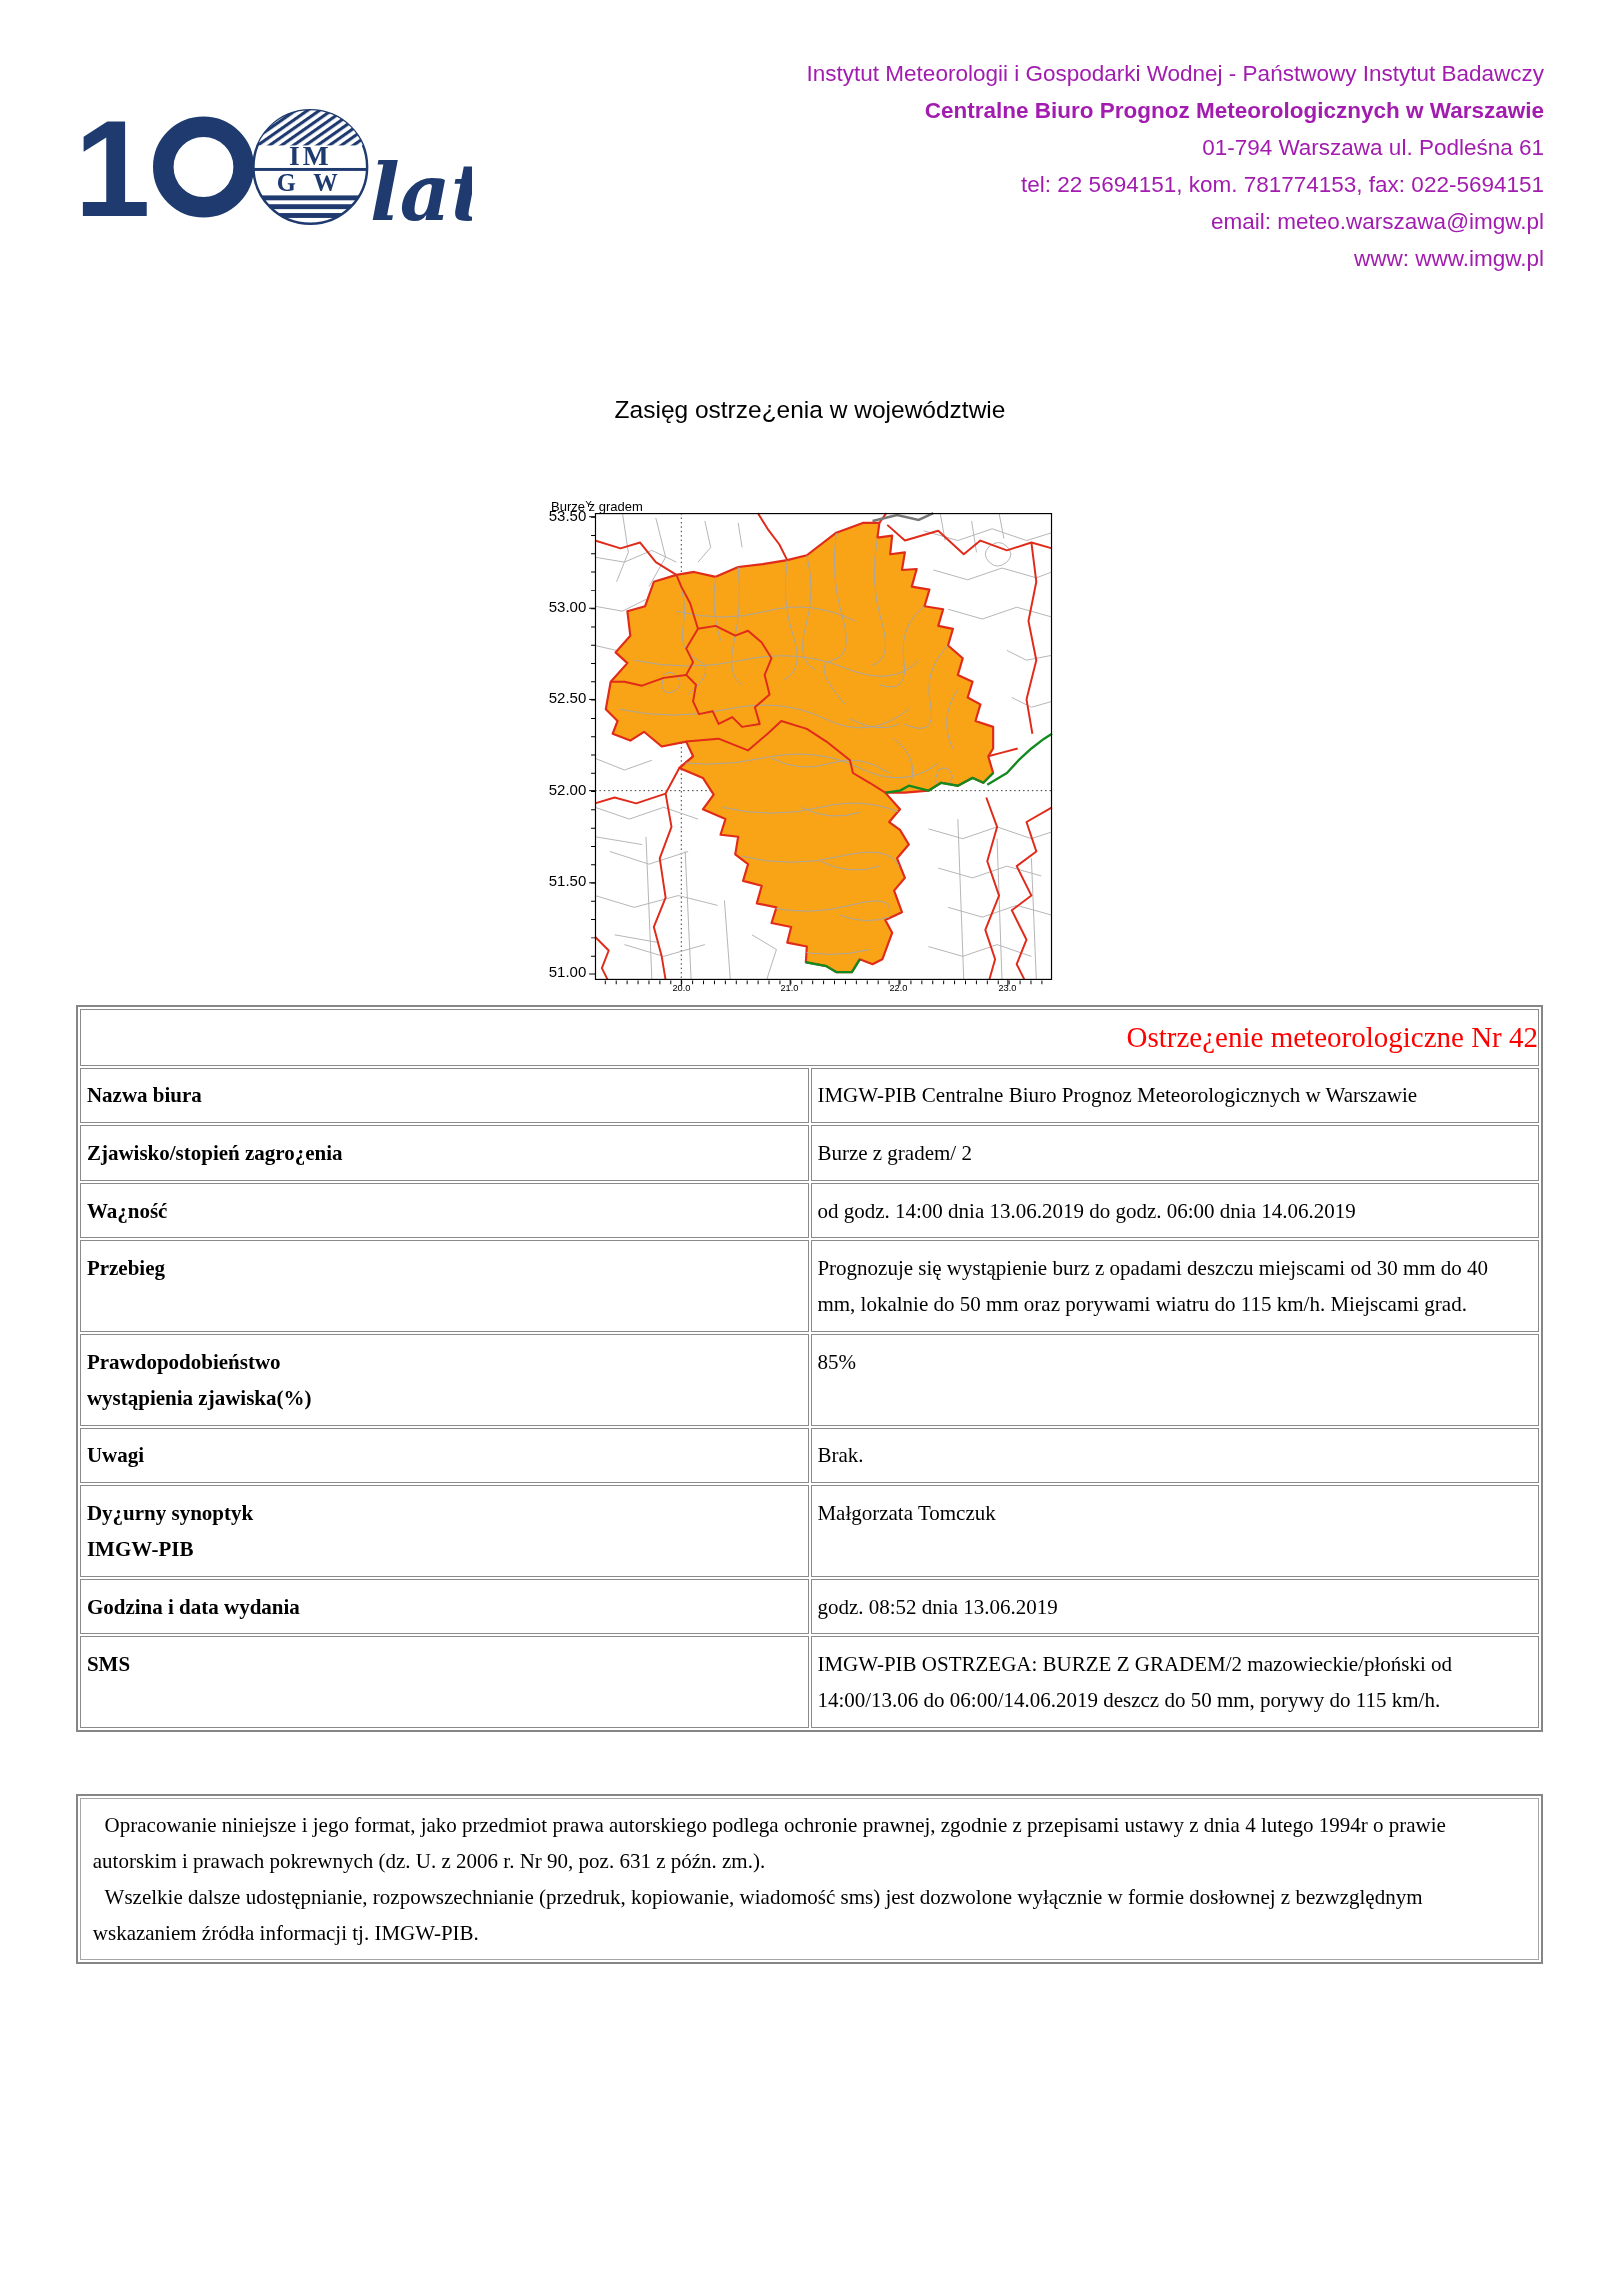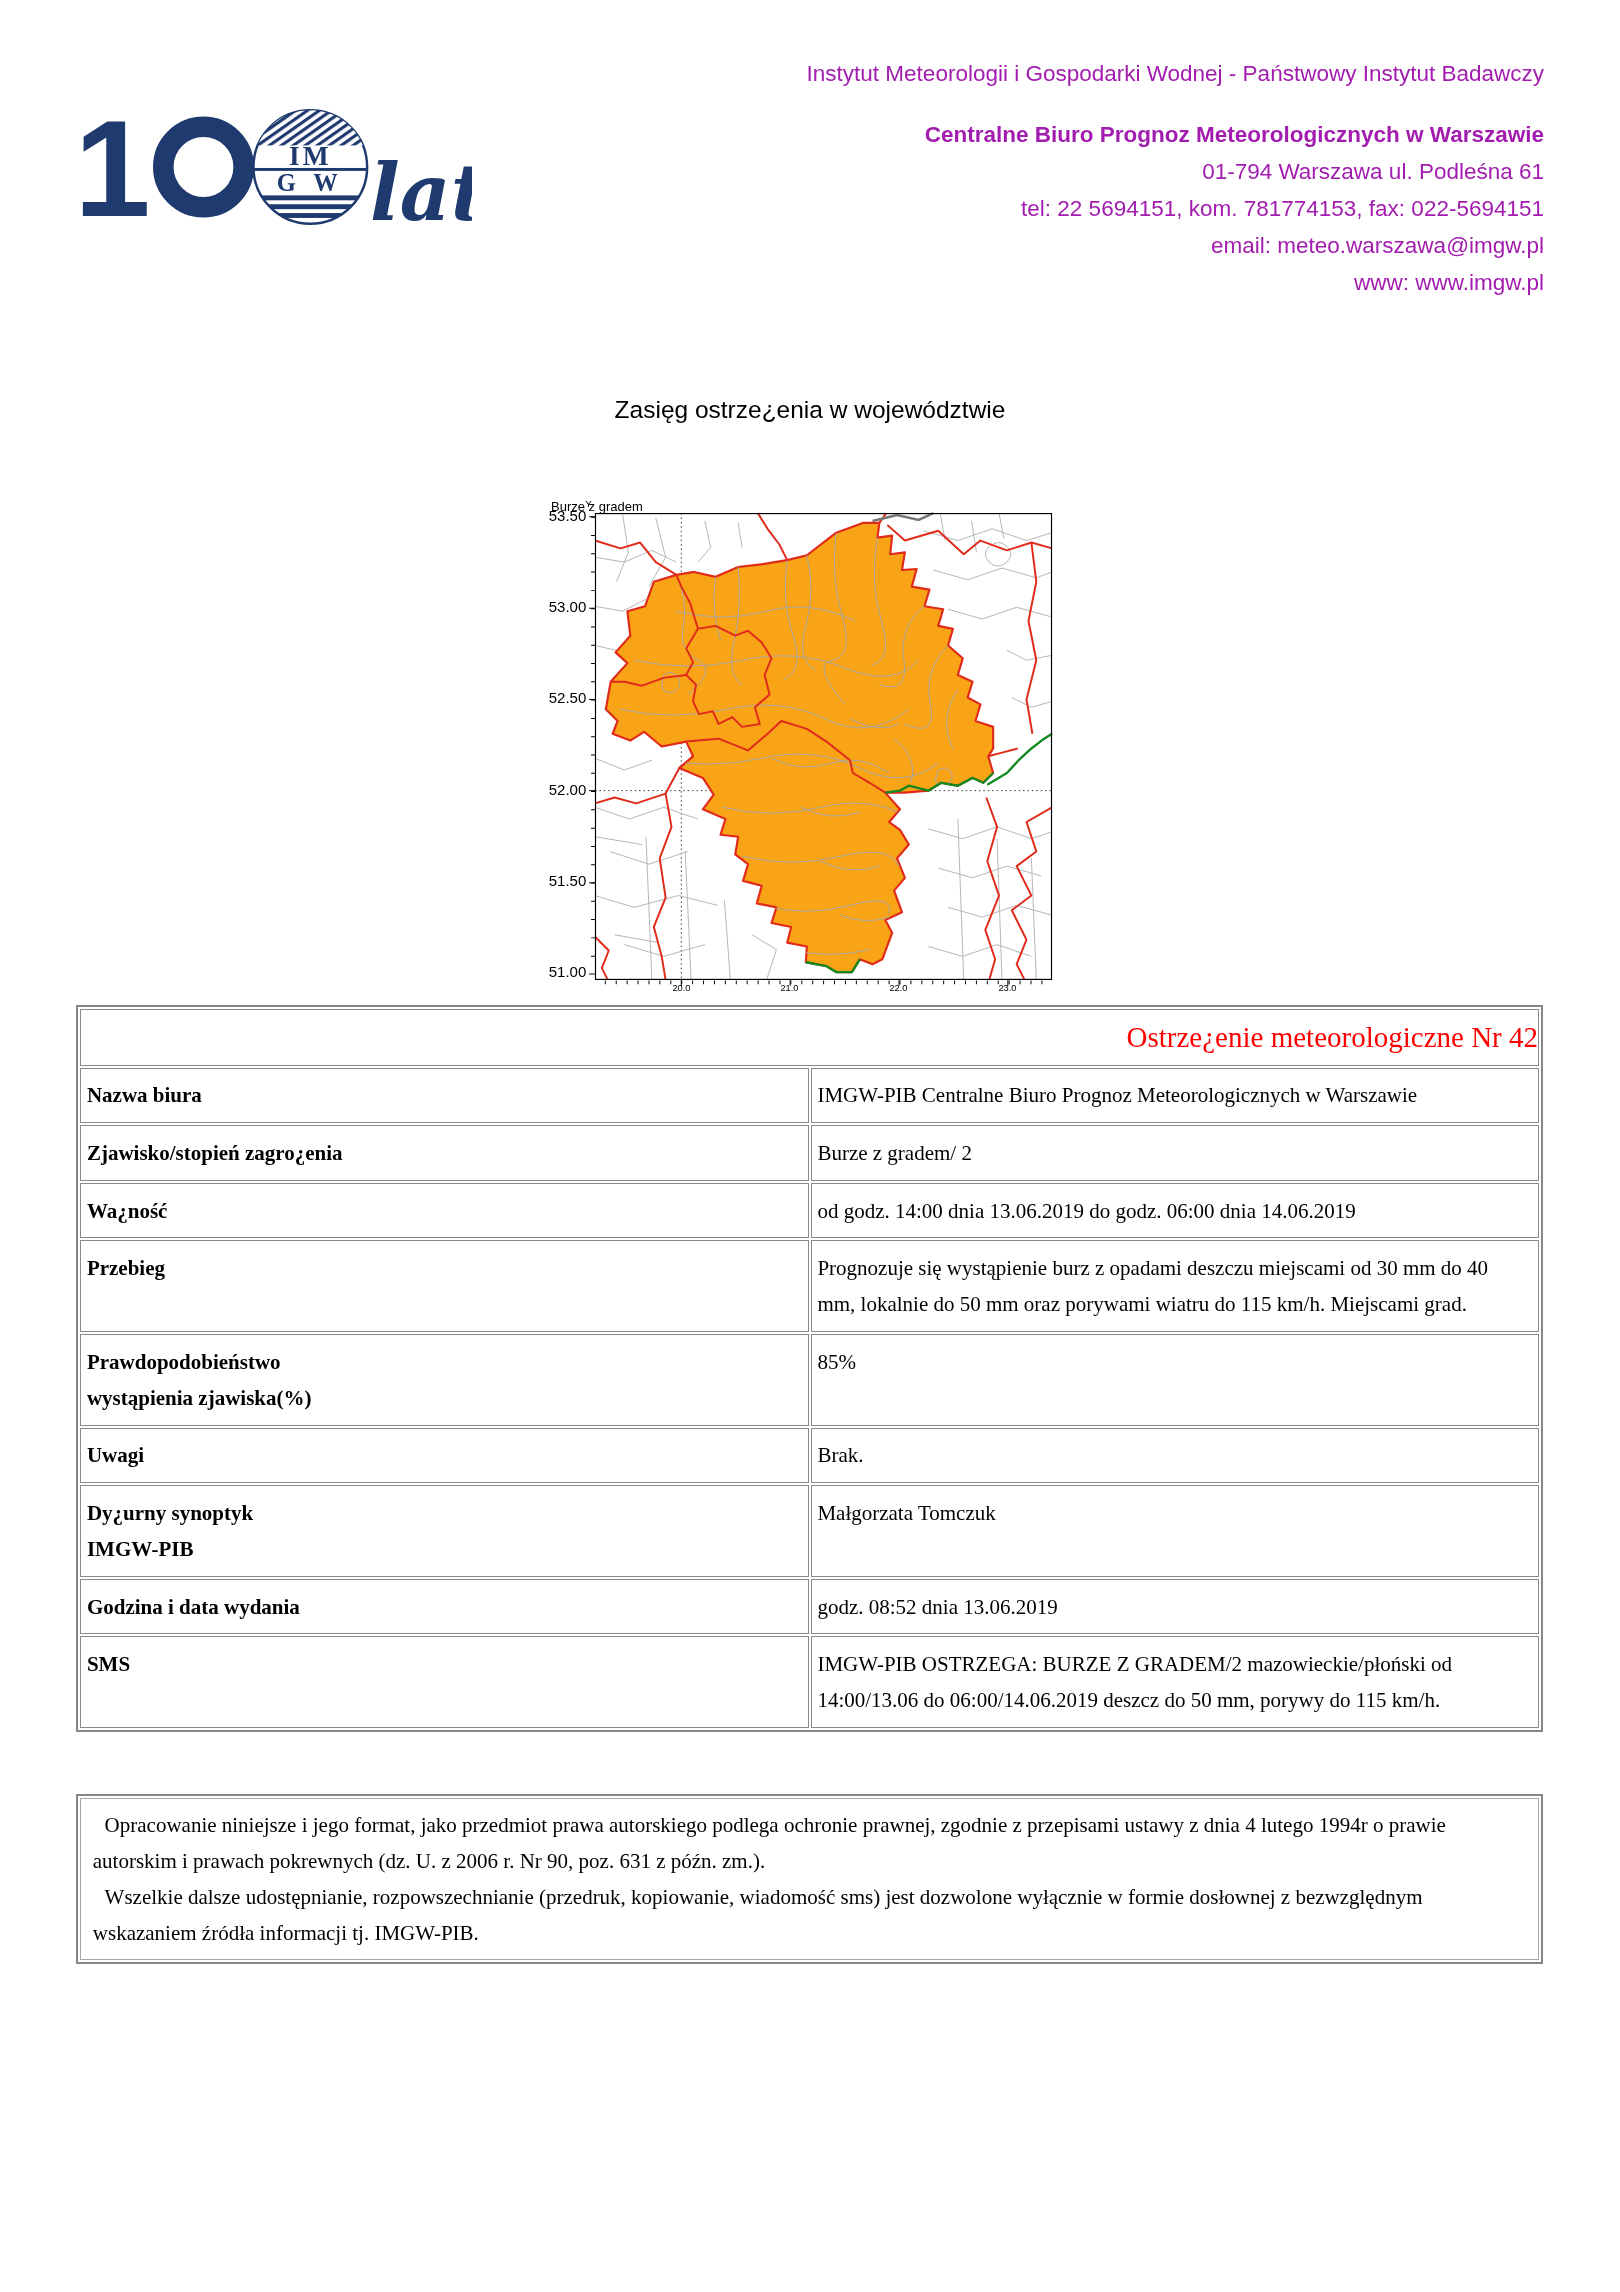--- a/index.html
+++ b/index.html
@@ -27,21 +27,21 @@
 
   
   .wtable{position:absolute;left:76px;top:1005px;width:1467px;background:#fff;
           border:2px solid #868686;border-collapse:separate;border-spacing:2.9px;
           font-family:"Liberation Serif",serif;table-layout:fixed;}
   .wtable td{border:1px solid #8a8a8a;padding:8.8px 9.8px 8.8px 5.9px;font-size:21px;
              line-height:36px;vertical-align:top;background:#fff;word-wrap:break-word;}
   .wtable td.lbl{font-weight:bold;width:368px;}
   .wtable td.title-cell{font-size:29px;font-weight:normal;color:#ff0000;text-align:right;
                         padding:8.8px 0;line-height:37px;}
-  .bold{font-weight:bold;margin-top:24px;}
+  .bold{font-weight:bold;}
   .sp{margin-right:6.9px;}
 
   
   .footer-box{position:absolute;left:76px;top:1794px;width:1463px;border:2px solid #868686;background:#fff;}
   .footer-inner{border:1px solid #a6a6a6;margin:2px;padding:7.8px 11.8px;
                 font-family:"Liberation Serif",serif;font-size:21px;line-height:36px;}
   .footer-inner p{margin:0;text-indent:11.8px;}
 </style>
 </head>
 <body>

